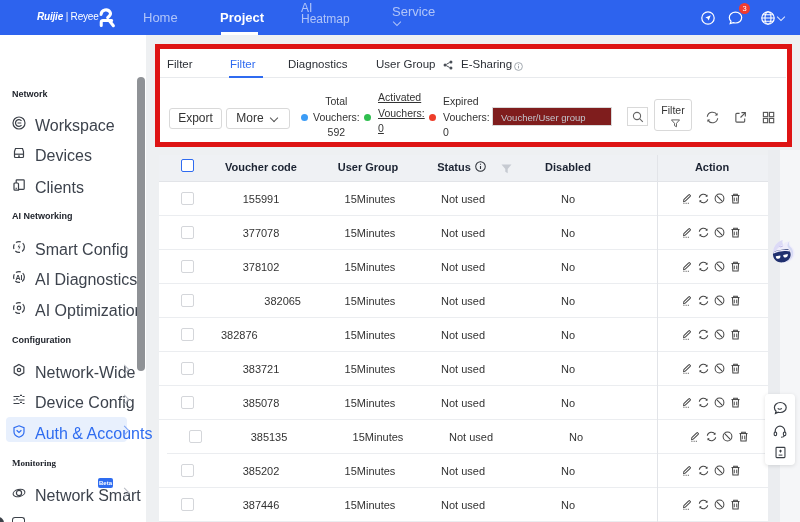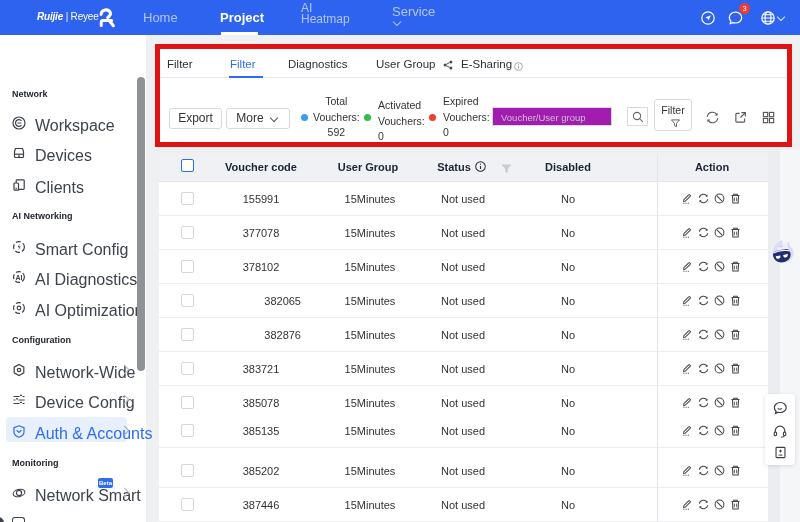--- a/index.html
+++ b/index.html
@@ -34,21 +34,21 @@
 
 
 .tab { position:absolute; top:58px; font-size:11.5px; color:#2b2f36; }
 #tab-line { position:absolute; left:160px; top:77px; width:626px; height:1px; background:#e8eaed; }
 #voucher-underline { position:absolute; left:229px; top:76px; width:34px; height:2px; background:#2f6bf0; }
 
 
 .btn { position:absolute; border:1px solid #d9d9d9; border-radius:3px; background:#fff; font-size:12px; color:#333; text-align:center; }
 .statline { position:absolute; font-size:10.5px; color:#333; line-height:15.5px; }
 .dot { position:absolute; width:7px; height:7px; border-radius:50%; }
-#srch { position:absolute; left:492px; top:107px; width:120px; height:19px; border:1px solid #d9d9d9; background:#a21caf; }
+#srch { position:absolute; left:492px; top:107px; width:120px; height:19px; border:1px solid #d9d9d9; background:#7f1d1d; }
 #srch span { position:absolute; left:8px; top:4px; color:#c3c7ce; font-size:9.5px; }
 #srch-mag { position:absolute; left:627px; top:107px; width:21px; height:19px; border:1px solid #d9d9d9; background:#fff; }
 
 
 #table { position:absolute; left:159px; top:155px; width:609px; height:367px; background:#fff; }
 #thead { position:absolute; left:0; top:0; width:609px; height:27px; background:#eff1f4; border-bottom:1px solid #e2e4e8; }
 .th { position:absolute; top:6px; font-size:11px; font-weight:bold; color:#1c2433; }
 .row { position:absolute; left:0; width:609px; height:34px; border-bottom:1px solid #ebedf0; background:#fff; }
 .cell { position:absolute; top:11px; font-size:11px; color:#333; }
 .cb { position:absolute; left:22px; width:13px; height:13px; border:1px solid #d4d6da; border-radius:2px; background:#fff; }
@@ -112,21 +112,21 @@
         </svg></div>
     <div class="side-item" style="top:359px;">Device Config</div>
     <div class="side-chev" style="top:361px;"></div>
     <div id="auth-hl"></div>
     <div class="side-ico" style="top:389px;"><svg width="14" height="14" viewBox="0 0 14 14">
           <path d="M7 1.8 L12 3.6 V8 c0 2.6 -2.2 4.3 -5 5.2 C4.2 12.3 2 10.6 2 8 V3.6 z" fill="none" stroke="#2e6cf0" stroke-width="1.2"></path>
           <path d="M4.6 6.2 L7 8.4 L9.4 6.2" fill="none" stroke="#2e6cf0" stroke-width="1.2"></path>
         </svg></div>
     <div class="side-item" style="top:390px;color:#2e6cf0;">Auth &amp; Accounts</div>
     <div class="side-chev" style="top:392px;border-color:#7da3f5;"></div>
-    <div class="side-label" style="top:423px;">Monitoring</div>
+    <div class="side-label" style="top:423px;font-family:Liberation Serif, serif;">Monitoring</div>
     <div id="beta-badge">Beta</div>
     <div class="side-ico" style="top:451px;"><svg width="14" height="14" viewBox="0 0 14 14">
           <ellipse cx="7" cy="7" rx="6" ry="3.6" fill="none" stroke="#3c4149" stroke-width="1.1" transform="rotate(-14 7 7)"></ellipse>
           <circle cx="7" cy="7" r="2.6" fill="none" stroke="#3c4149" stroke-width="1.2"></circle>
         </svg></div>
     <div class="side-item" style="top:452px;">Network Smart</div>
     <div class="side-chev" style="top:454px;"></div>
     <div class="abs" style="left:12px;top:482px;width:13px;height:8px;border:1.6px solid #3c4149;border-bottom:none;border-radius:3px 3px 0 0;"></div>
     <div id="side-scroll"></div>
   </div>
@@ -179,21 +179,21 @@
   <div id="tab-line"></div>
   <div id="voucher-underline"></div>
 
   <div class="btn" style="left:169px;top:108px;width:53px;height:21px;line-height:19px;">Export</div>
   <div class="btn" style="left:226px;top:108px;width:64px;height:21px;line-height:19px;padding-right:16px;">More</div>
   <div class="abs" style="left:271px;top:115px;width:6px;height:6px;border-bottom:1.4px solid #555;border-right:1.4px solid #555;transform:rotate(45deg);"></div>
 
   <div class="dot" style="left:301px;top:114px;background:#3b9cf6;"></div>
   <div class="statline" style="left:313px;top:94px;text-align:center;">Total<br>Vouchers:<br>592</div>
   <div class="dot" style="left:364px;top:114px;background:#2fbf4f;"></div>
-  <div class="statline" style="left:378px;top:98px;">Activated<br>Vouchers:<br>0</div>
+  <div class="statline" style="left:378px;top:90px;text-decoration:underline;">Activated<br>Vouchers:<br>0</div>
   <div class="dot" style="left:429px;top:114px;background:#ee3d29;"></div>
   <div class="statline" style="left:443px;top:94px;">Expired<br>Vouchers:<br>0</div>
 
   <div id="srch">
       <span>Voucher/User group</span>
     </div>
   <div id="srch-mag">
       <svg style="position:absolute;left:4px;top:3px;" width="12" height="12" viewBox="0 0 12 12">
         <circle cx="5" cy="5" r="3.6" fill="none" stroke="#666" stroke-width="1.1"></circle>
         <path d="M7.8 7.8 L10.8 10.8" stroke="#666" stroke-width="1.1"></path>
@@ -340,21 +340,21 @@
           </svg></div>
       <div class="abs" style="left:571px;top:11px;"><svg width="11" height="11" viewBox="0 0 12 12">
             <path d="M1.6 2.8 h8.8" stroke="#444" stroke-width="1.1" fill="none"></path>
             <path d="M4 2.8 V1.4 h4 v1.4" stroke="#444" stroke-width="1.1" fill="none"></path>
             <path d="M2.7 2.8 l0.4 8 h5.8 l0.4 -8" stroke="#444" stroke-width="1.1" fill="none"></path>
             <path d="M4.7 5 v4 M7.3 5 v4" stroke="#444" stroke-width="1"></path>
           </svg></div>
     </div>
     <div class="row" style="top:163px;">
       <div class="cb" style="top:10px;"></div>
-      <div class="cell" style="left:62px;width:80px;text-align:right;">382876</div>
+      <div class="cell" style="left:62px;width:80px;text-align:left;">382876</div>
       <div class="cell" style="left:171px;width:80px;text-align:center;">15Minutes</div>
       <div class="cell" style="left:264px;width:80px;text-align:center;">Not used</div>
       <div class="cell" style="left:369px;width:80px;text-align:center;">No</div>
       <div class="abs" style="left:522px;top:11px;"><svg width="11" height="11" viewBox="0 0 12 12">
             <path d="M3.1 7.3 L8.4 2.0 a0.8 0.8 0 0 1 1.2 0 l0.4 0.4 a0.8 0.8 0 0 1 0 1.2 L4.7 8.9 L2.9 9.4 Z" fill="none" stroke="#444" stroke-width="1.1"></path>
             <path d="M2.6 11.2 h1.2 M5.0 11.2 h1.2 M7.4 11.2 h1.2" stroke="#444" stroke-width="1"></path>
           </svg></div>
       <div class="abs" style="left:539px;top:11px;"><svg width="11" height="11" viewBox="0 0 12 12">
             <path d="M10.6 6.8 a4.7 4.7 0 0 1 -8.6 1.6" fill="none" stroke="#444" stroke-width="1.1"></path>
             <path d="M1.4 5.2 a4.7 4.7 0 0 1 8.6 -1.6" fill="none" stroke="#444" stroke-width="1.1"></path>
@@ -419,21 +419,21 @@
             <circle cx="6" cy="6" r="4.8" fill="none" stroke="#444" stroke-width="1.1"></circle>
             <line x1="2.7" y1="2.7" x2="9.3" y2="9.3" stroke="#444" stroke-width="1.1"></line>
           </svg></div>
       <div class="abs" style="left:571px;top:11px;"><svg width="11" height="11" viewBox="0 0 12 12">
             <path d="M1.6 2.8 h8.8" stroke="#444" stroke-width="1.1" fill="none"></path>
             <path d="M4 2.8 V1.4 h4 v1.4" stroke="#444" stroke-width="1.1" fill="none"></path>
             <path d="M2.7 2.8 l0.4 8 h5.8 l0.4 -8" stroke="#444" stroke-width="1.1" fill="none"></path>
             <path d="M4.7 5 v4 M7.3 5 v4" stroke="#444" stroke-width="1"></path>
           </svg></div>
     </div>
-    <div class="row" style="top:259px;">
+    <div class="row" style="top:265px;margin-left:8px;">
       <div class="cb" style="top:10px;"></div>
       <div class="cell" style="left:62px;width:80px;text-align:center;">385135</div>
       <div class="cell" style="left:171px;width:80px;text-align:center;">15Minutes</div>
       <div class="cell" style="left:264px;width:80px;text-align:center;">Not used</div>
       <div class="cell" style="left:369px;width:80px;text-align:center;">No</div>
       <div class="abs" style="left:522px;top:11px;"><svg width="11" height="11" viewBox="0 0 12 12">
             <path d="M3.1 7.3 L8.4 2.0 a0.8 0.8 0 0 1 1.2 0 l0.4 0.4 a0.8 0.8 0 0 1 0 1.2 L4.7 8.9 L2.9 9.4 Z" fill="none" stroke="#444" stroke-width="1.1"></path>
             <path d="M2.6 11.2 h1.2 M5.0 11.2 h1.2 M7.4 11.2 h1.2" stroke="#444" stroke-width="1"></path>
           </svg></div>
       <div class="abs" style="left:539px;top:11px;"><svg width="11" height="11" viewBox="0 0 12 12">

